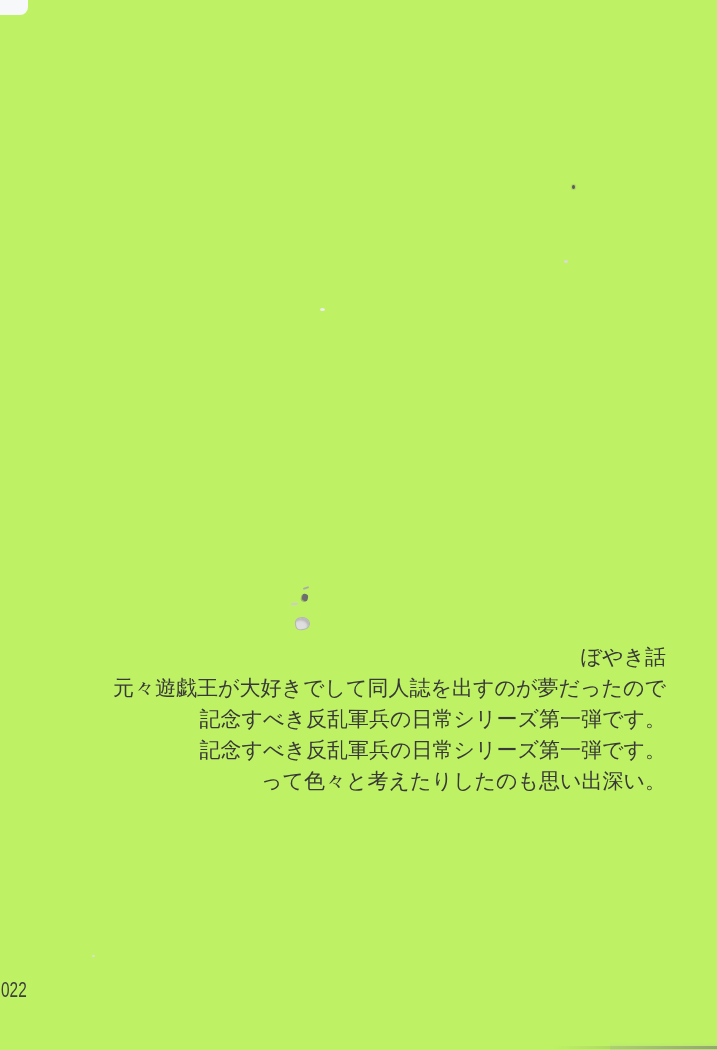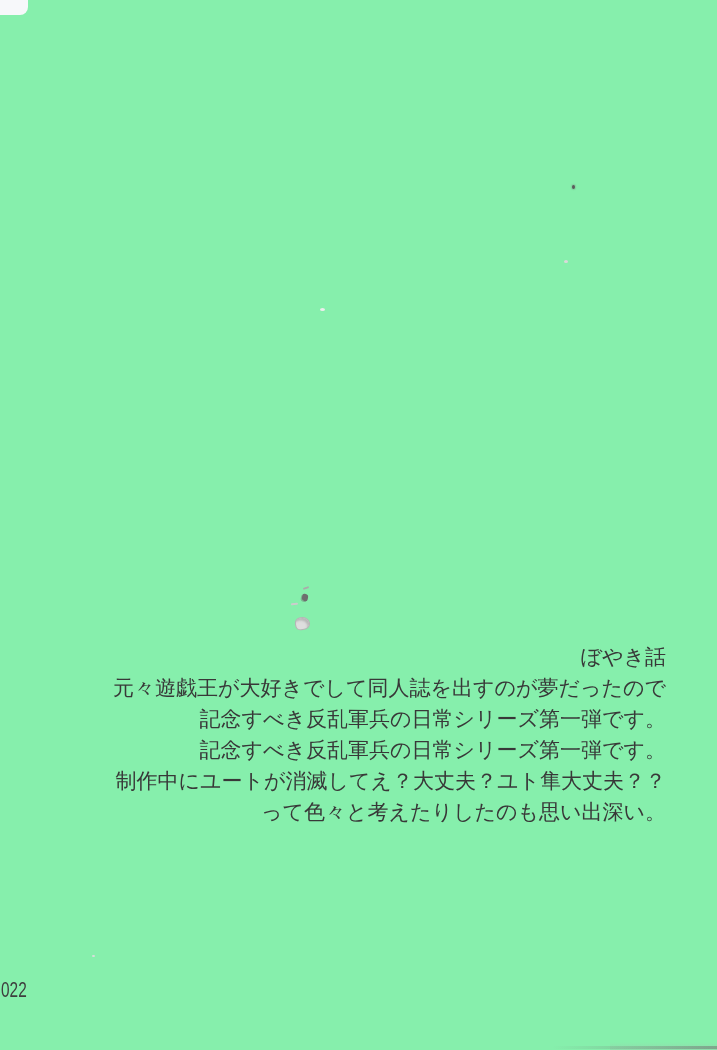--- a/index.html
+++ b/index.html
@@ -10,21 +10,21 @@
     width: 717px;
     height: 1050px;
     position: relative;
     overflow: hidden;
     background: #fdfdfe;
     font-family: "Liberation Sans", "DejaVu Sans", sans-serif;
   }
   .page {
     position: absolute;
     inset: 0;
-    background: #86efac;
+    background: #bef264;
   }
   
   .corner-patch {
     position: absolute;
     left: 0; top: 0;
     width: 28px; height: 15px;
     background: #f7f8fa;
     border-bottom-right-radius: 8px;
   }
   
@@ -117,21 +117,20 @@
   <div class="artifact smudge-dark"></div>
   <div class="artifact smudge-dash-2"></div>
   <div class="artifact smudge-blob"></div>
   <div class="artifact speck-bottom-left"></div>
 
   <div class="afterword">
     <div class="aw-line">ぼやき話</div>
     <div class="aw-line">元々遊戯王が大好きでして同人誌を出すのが夢だったので</div>
     <div class="aw-line">記念すべき反乱軍兵の日常シリーズ第一弾です。</div>
     <div class="aw-line">記念すべき反乱軍兵の日常シリーズ第一弾です。</div>
-    <div class="aw-line">制作中にユートが消滅してえ？大丈夫？ユト隼大丈夫？？</div>
     <div class="aw-line">って色々と考えたりしたのも思い出深い。</div>
     <div class="aw-line"></div>
   </div>
 
   <div class="page-number">022</div>
 
   <div class="artifact bottom-edge-soft"></div>
   <div class="artifact bottom-edge-shadow"></div>
 
 </div>

